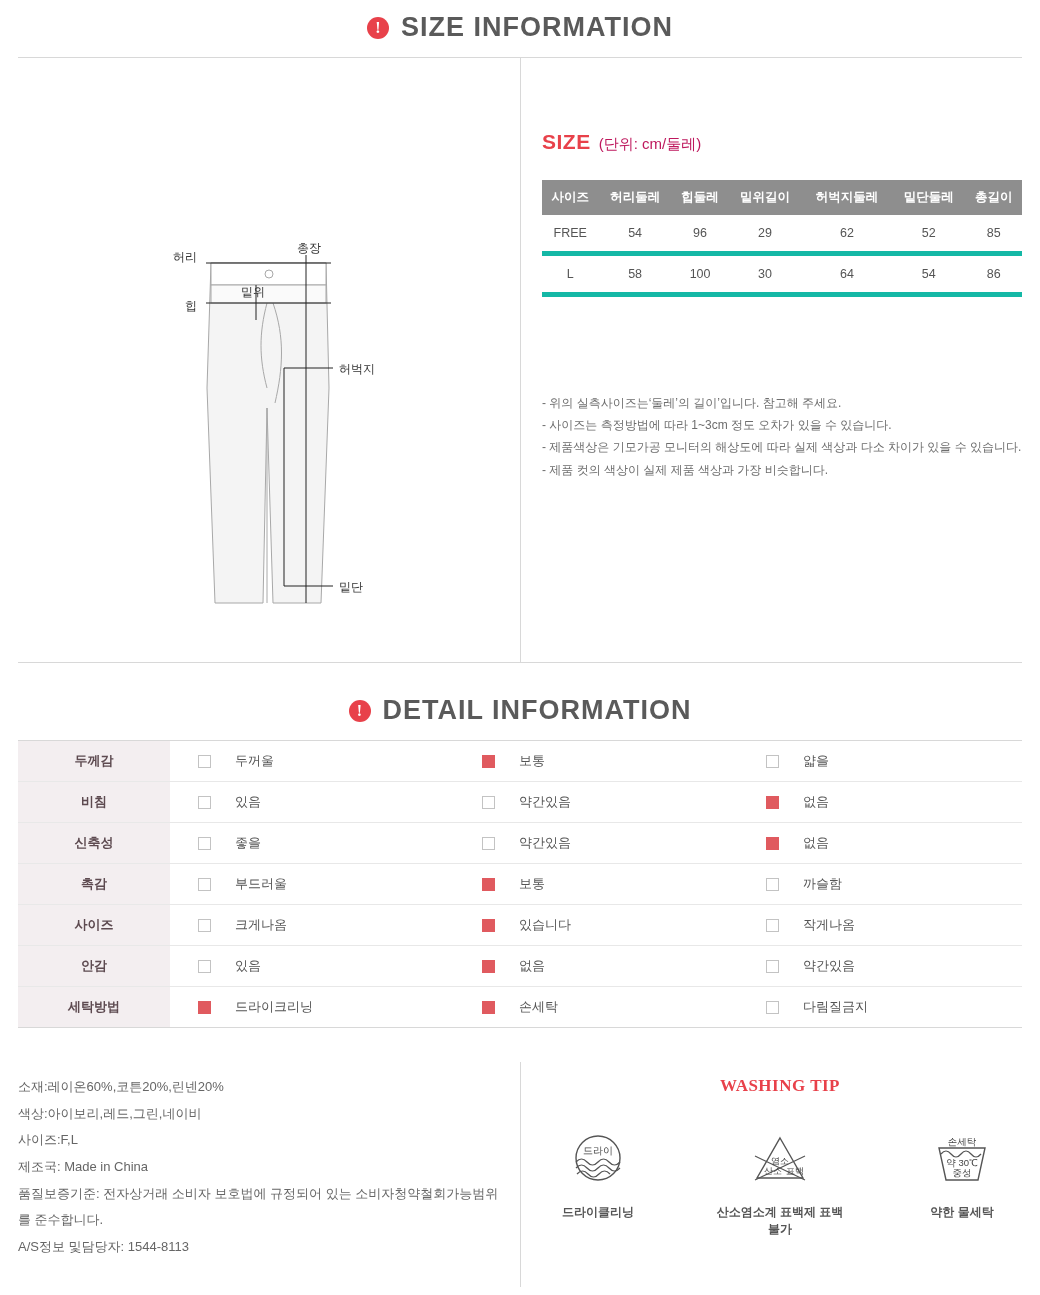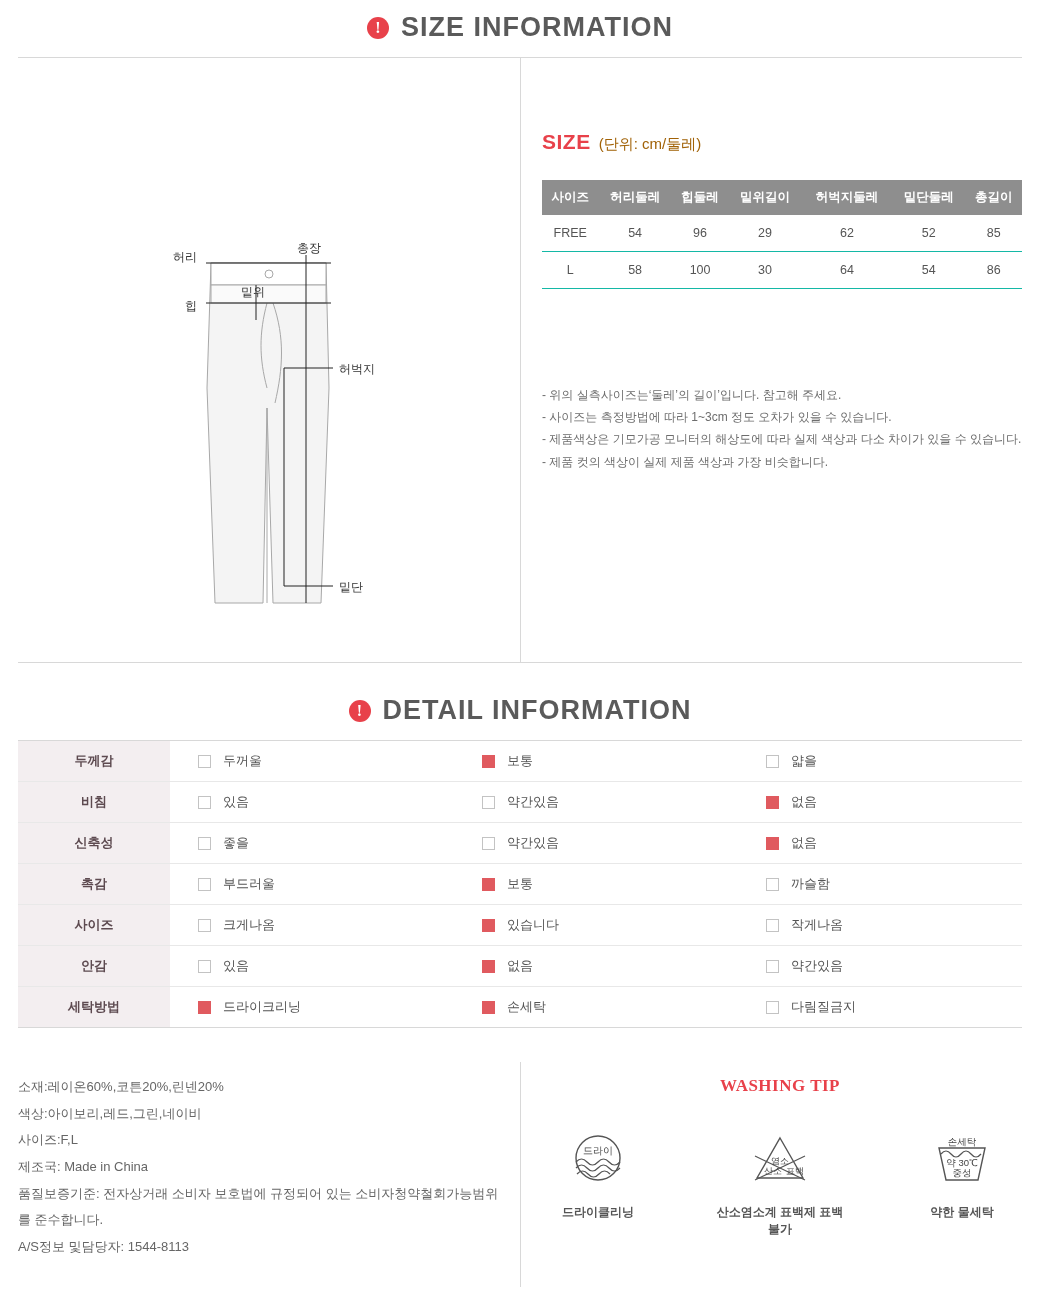--- a/index.html
+++ b/index.html
@@ -77,42 +77,42 @@
     margin-bottom: 26px;
   }
   .size-title {
     color: #e8414a;
     font-weight: bold;
     font-size: 21px;
     letter-spacing: .5px;
   }
   .size-unit {
     font-size: 15px;
-    color: #a16207;
+    color: #be185d;
   }
 
   table.size-table {
     width: 480px;
     border-collapse: collapse;
     font-size: 12.5px;
   }
   table.size-table thead th {
     background: #8e8e8e;
     color: #fff;
     font-weight: bold;
     padding: 9px 2px;
     font-size: 12.5px;
     text-align: center;
     border: none;
   }
   table.size-table tbody td {
     text-align: center;
     padding: 11px 2px;
     color: #555;
-    border-bottom: 1px solid #14b8a6;
+    border-bottom: 5px solid #14b8a6;
     font-size: 12.5px;
   }
 
   .notes {
     margin-top: 95px;
     font-size: 12px;
     color: #6d6d6d;
     line-height: 1.85;
   }
 
@@ -147,21 +147,21 @@
   }
   .detail-table td {
     padding: 11px 0 11px 28px;
     font-size: 13px;
     color: #555;
     width: 284px;
   }
   .opt {
     display: flex;
     align-items: center;
-    gap: 12px;
+    gap: 24px;
   }
   .box {
     width: 13px; height: 13px;
     border: 1px solid #c3c3c3;
     background: #fff;
     display: inline-block;
     flex: 0 0 auto;
   }
   .box.on {
     background: #e05a5f;

